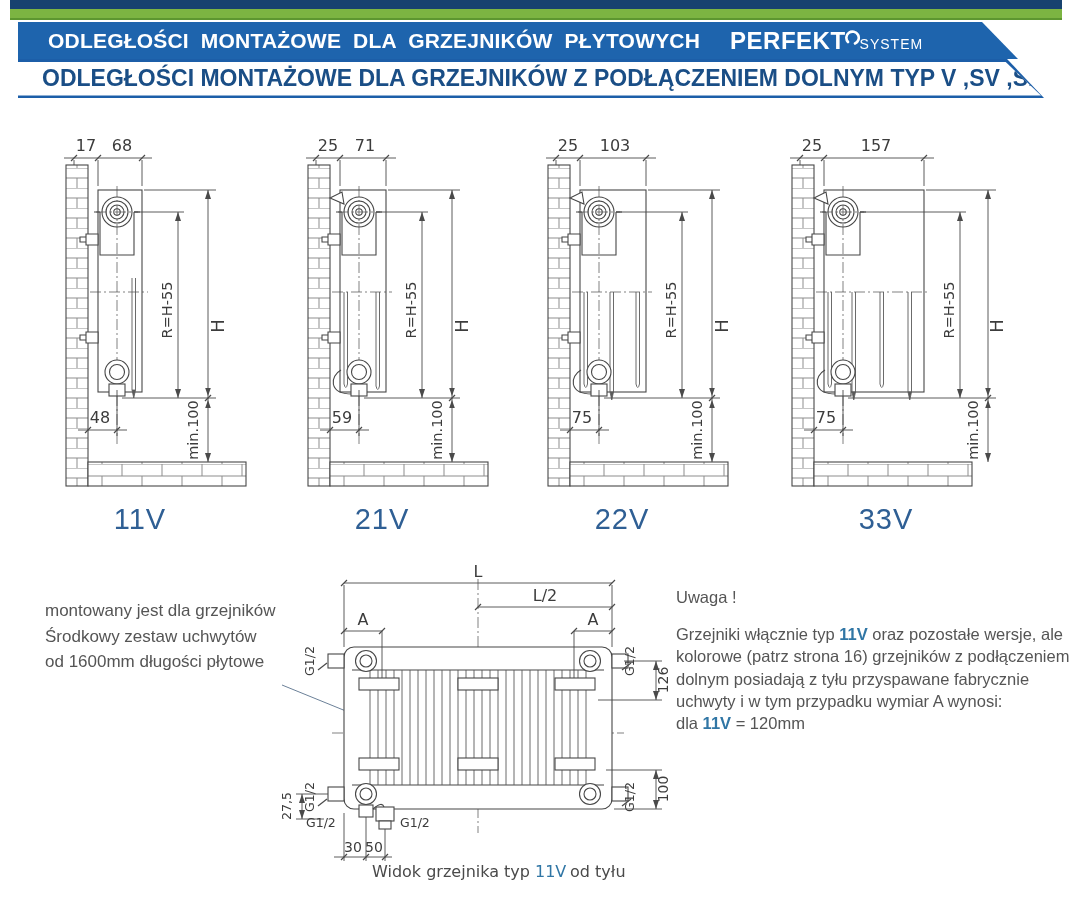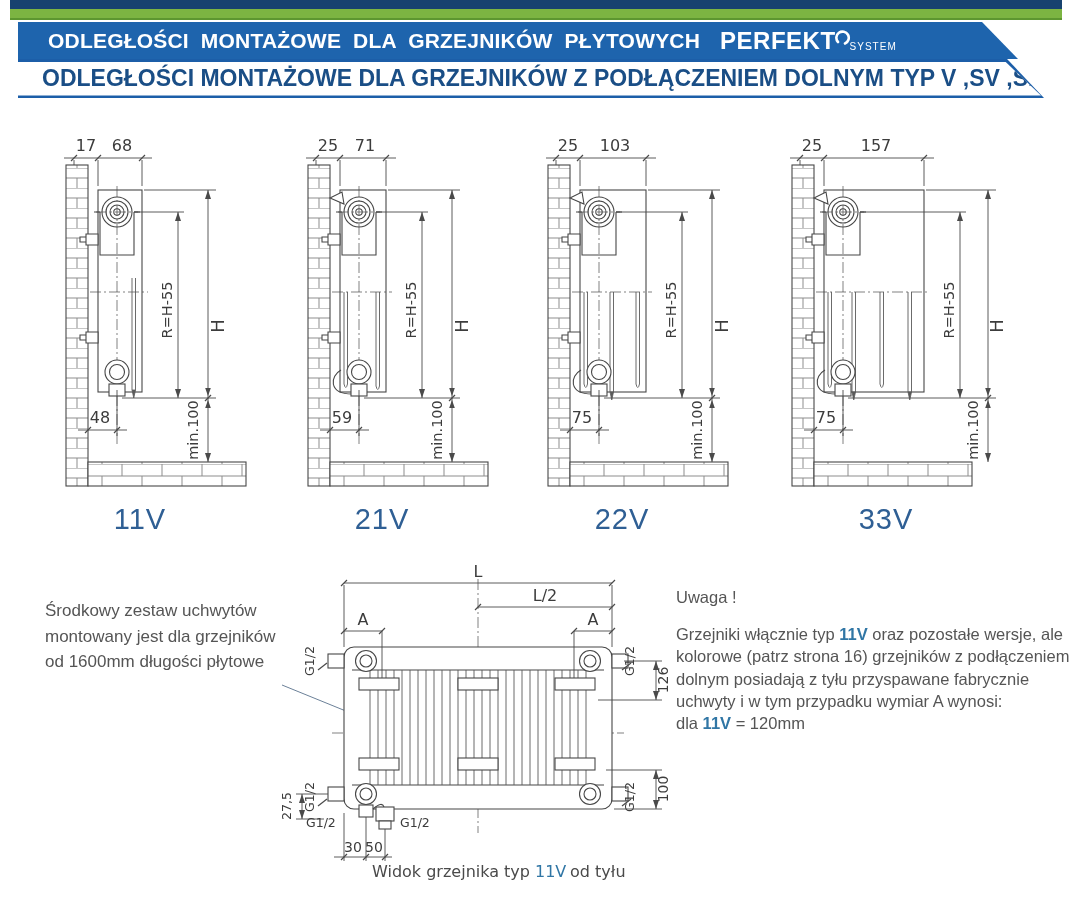--- a/index.html
+++ b/index.html
@@ -6,24 +6,24 @@
   body { background:#e8e8e8; font-family:"Liberation Sans", sans-serif; }
   .page { position:relative; width:1072px; height:898px; background:#ffffff; overflow:hidden; }
 
   
   .strip-navy { position:absolute; left:10px; top:0; width:1052px; height:9px; background:#17426f; }
   .strip-green { position:absolute; left:10px; top:9px; width:1052px; height:11px; background:#7cb442; border-bottom:2px solid #5d9630; }
   .banner1 { position:absolute; left:18px; top:22px; width:1000px; height:37px; background:#1e64ad;
              clip-path:polygon(0 0, 96.4% 0, 100% 100%, 0 100%);
              display:flex; align-items:center; padding-left:30px; }
   .banner1-title { color:#ffffff; font-size:21px; font-weight:700; letter-spacing:.2px; word-spacing:6px; white-space:nowrap; }
-  .logo { display:flex; align-items:flex-end; margin-left:20px; }
+  .logo { display:flex; align-items:flex-end; margin-left:30px; }
   .logo-main { color:#fff; font-size:24px; font-weight:800; letter-spacing:.5px; line-height:1; }
   .logo-swoosh { margin-left:-2px; margin-bottom:8px; }
-  .logo-sub { color:#fff; font-size:10px; letter-spacing:1px; margin-left:-1px; margin-bottom:1px; }
+  .logo-sub { color:#fff; font-size:14px; letter-spacing:1px; margin-left:-1px; margin-bottom:1px; }
   .banner2-outer { position:absolute; left:18px; top:59px; width:1026px; height:39px; background:#1c5ea8;
                    clip-path:polygon(0 0, 96.4% 0, 100% 100%, 0 100%); }
   .banner2-inner { position:absolute; left:0; top:2.5px; width:calc(100% - 3px); height:34px; background:#ffffff;
                    clip-path:polygon(0 0, 96.5% 0, 100% 100%, 0 100%);
                    display:flex; align-items:center; padding-left:24px; }
   .banner2-title { color:#1a4e86; font-size:23px; font-weight:600; white-space:nowrap; }
 
   
   svg text { font-family:"DejaVu Sans", sans-serif; fill:#3c3c3c; }
   .ln  { stroke:#474747; fill:none; stroke-width:1.1; }
@@ -272,22 +272,22 @@
       <text class="dtr" transform="translate(222,302) rotate(-90)" text-anchor="middle">min.100</text>
       <line class="dim" x1="48" y1="302" x2="97" y2="302"></line>
       <path class="tk" d="M55 305 l6 -6 M84 305 l6 -6"></path>
       <path class="dim" d="M87 262 V308"></path>
       <text class="dt" x="70" y="295" text-anchor="middle">75</text>
     </g>
   </svg>
   <div class="typelabel" style="left:756px;width:260px">33V</div>
 
   <div class="left-note">
+    <div>montowany jest dla grzejników</div>
     <div>Środkowy zestaw uchwytów</div>
-    <div>montowany jest dla grzejników</div>
     <div>od 1600mm długości płytowe</div>
   </div>
 
   <svg class="rearview" width="400" height="320" viewBox="0 0 400 320">
     <g>
       <path class="leader" d="M10 120 L204 199"></path>
     </g>
     <g>
       <path class="cl" d="M206 14 V268"></path>
       <path class="cl" d="M60 168 H352"></path>

